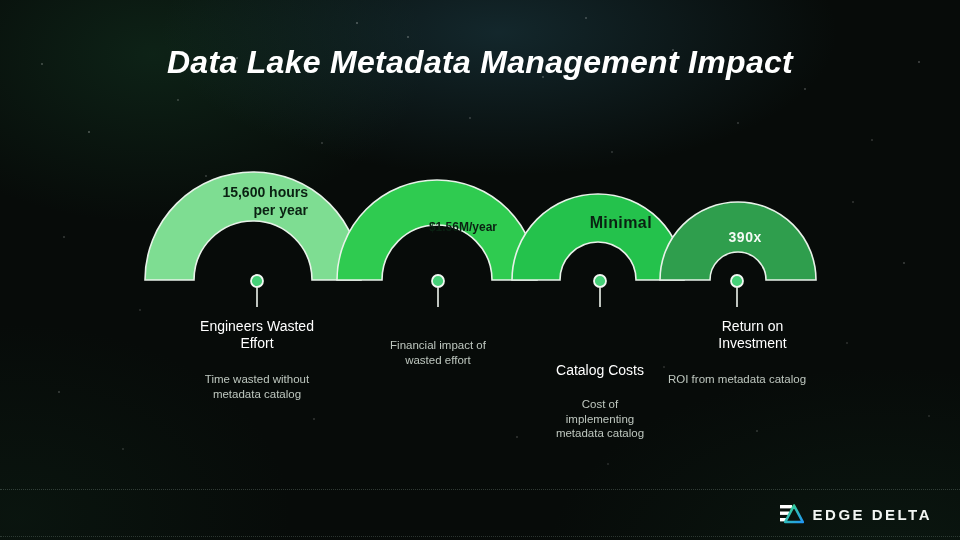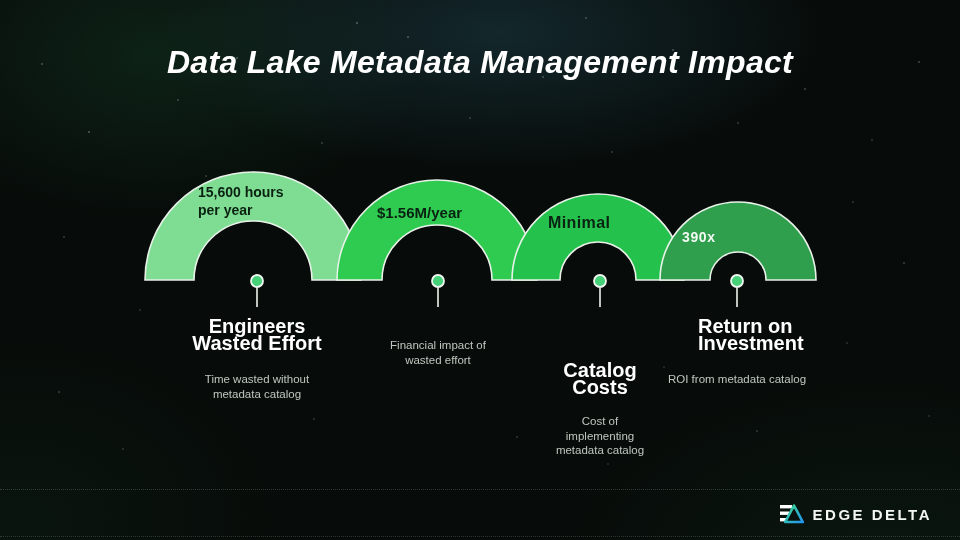--- a/index.html
+++ b/index.html
@@ -38,32 +38,32 @@
       585px 17px rgba(255,255,255,.24), 41px 63px rgba(255,255,255,.26),
       852px 201px rgba(255,255,255,.18), 205px 175px rgba(255,255,255,.20);
   }
   .title{
     position:absolute;top:44px;left:0;width:960px;
     text-align:center;color:#ffffff;
     font-size:32px;font-weight:800;letter-spacing:.3px;font-style:italic;
   }
   svg.viz{position:absolute;top:0;left:0;}
   .arch-label{
-    position:absolute;text-align:left;font-weight:800;
+    position:absolute;text-align:right;font-weight:800;
     color:#0a2112;line-height:18px;
   }
   .arch-label.light{color:#f4faf4;}
   .col{position:absolute;text-align:center;}
   .col-title{
-    color:#ffffff;font-size:20px;font-weight:700;line-height:17px;
+    color:#ffffff;font-size:14px;font-weight:400;line-height:17px;
   }
   .col-sub{
     color:#bec7bf;font-size:11.5px;line-height:14.5px;margin-top:20px;
   }
-  .col4 .col-title{text-align:left;padding-left:31px;}
+  .col4 .col-title{text-align:center;padding-left:31px;}
   .col3 .col-sub{margin-top:18px;}
   .footer-divider{
     position:absolute;left:0;right:0;top:489px;
     border-top:1px dotted rgba(130,150,138,0.35);
   }
   .bottom-edge{
     position:absolute;left:0;right:0;top:536px;
     border-top:1px dotted rgba(130,150,138,0.30);
   }
   .brand{
@@ -100,21 +100,21 @@
       <line x1="600" y1="288" x2="600" y2="307" stroke="#eef4ee" stroke-width="1.6"></line>
       <circle cx="600" cy="281" r="6" stroke="#f2f7f2" stroke-width="1.8" fill="#46d078"></circle>
     </g>
     <g>
       <line x1="737" y1="288" x2="737" y2="307" stroke="#eef4ee" stroke-width="1.6"></line>
       <circle cx="737" cy="281" r="6" stroke="#f2f7f2" stroke-width="1.8" fill="#46d078"></circle>
     </g>
   </svg>
 
   <div class="arch-label" style="left:198px;top:183px;width:110px;font-size:14px;">15,600 hours per year</div>
-  <div class="arch-label" style="left:377px;top:204px;width:120px;font-size:15px;">$1.56M/year</div>
+  <div class="arch-label" style="left:377px;top:218px;width:120px;font-size:12px;">$1.56M/year</div>
   <div class="arch-label" style="left:548px;top:214px;width:104px;font-size:16px;letter-spacing:.4px;">Minimal</div>
   <div class="arch-label light" style="left:682px;top:228px;width:80px;font-size:14px;letter-spacing:.6px;">390x</div>
 
   <div class="col col1" style="left:182px;top:318px;width:150px;">
     <div class="col-title">Engineers Wasted Effort</div>
     <div class="col-sub">Time wasted without metadata catalog</div>
   </div>
   <div class="col col2" style="left:373px;top:318px;width:130px;">
     <div class="col-sub">Financial impact of wasted effort</div>
   </div>

